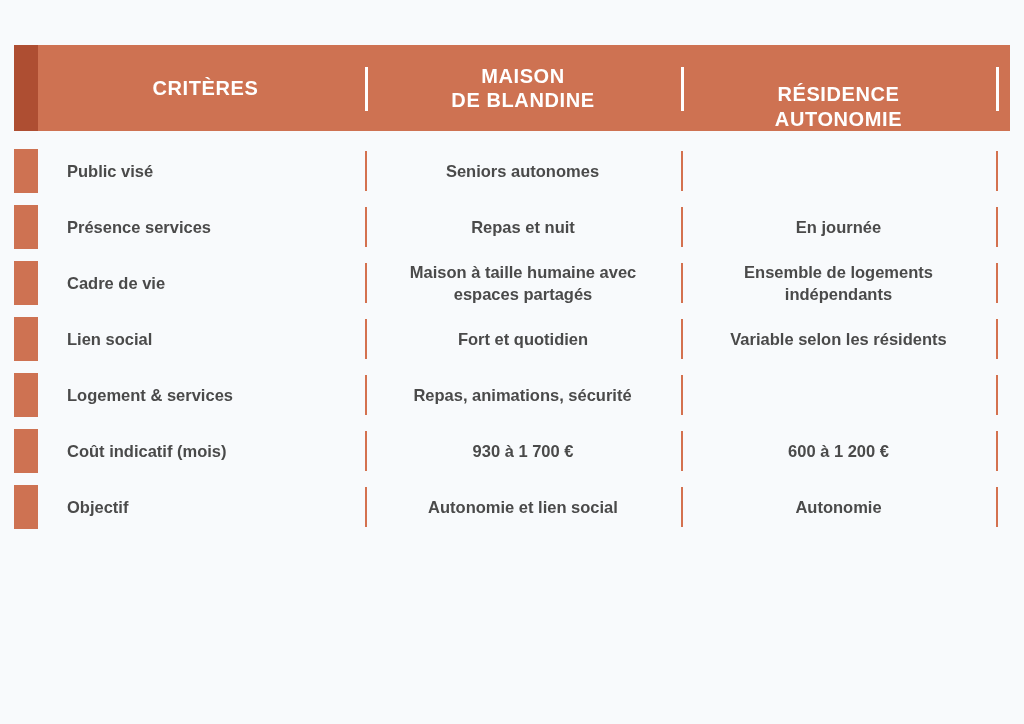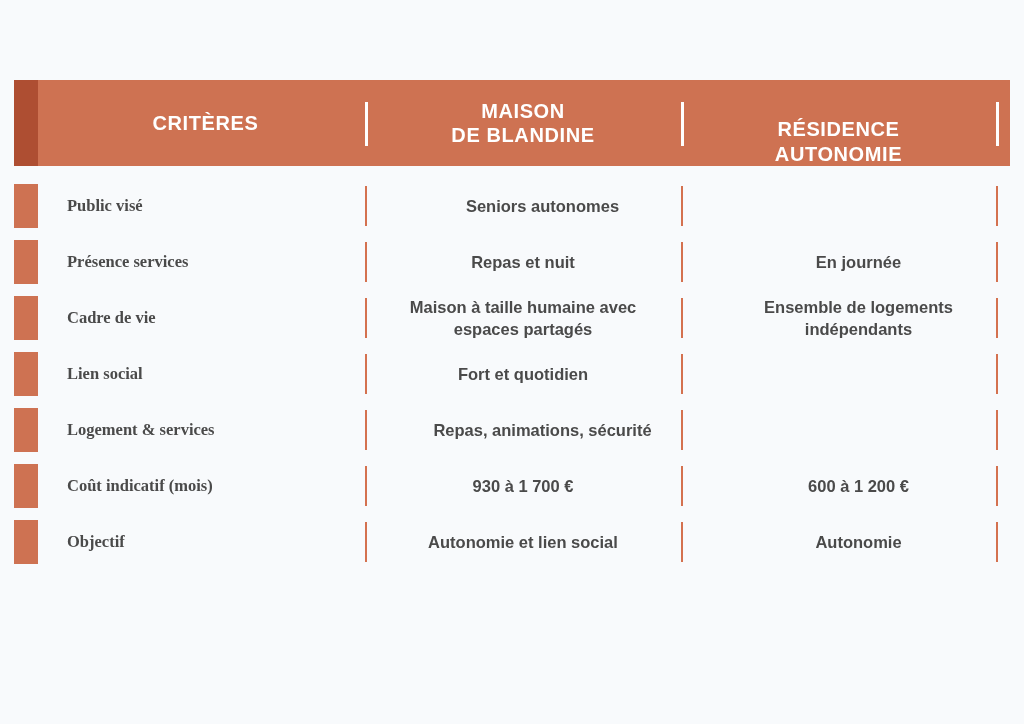--- a/index.html
+++ b/index.html
@@ -10,21 +10,21 @@
     width: 1024px;
     height: 724px;
     background: #f8fafc;
     font-family: "Liberation Sans", sans-serif;
     overflow: hidden;
   }
 
   .table {
     position: absolute;
     left: 14px;
-    top: 80px;
+    top: 45px;
     width: 996px;
   }
 
   
   .header-row {
     position: relative;
     display: flex;
     align-items: stretch;
     height: 86px;
     background: #ce7252;
@@ -94,34 +94,32 @@
     color: #4a4a4a;
     font-weight: bold;
     font-size: 16.5px;
     line-height: 1.35;
   }
   .cell.criteria {
     flex: 0 0 327px;
     padding-left: 29px;
     justify-content: flex-start;
     text-align: right;
-    font-family: Liberation Serif, serif;
   }
   .cell.colb {
     flex: 0 0 316px;
     justify-content: center;
     text-align: center;
     padding: 0 14px;
   }
   .cell.colc {
     flex: 0 0 315px;
     justify-content: center;
     text-align: center;
     padding: 0 14px;
-    margin-left: 20px;
   }
   .rdiv {
     position: absolute;
     top: 50%;
     transform: translateY(-50%);
     width: 2px;
     height: 40px;
     background: #d4714f;
   }
   .rdiv.d1 { left: 351px; }
@@ -185,20 +183,21 @@
         <div class="rdiv d1"></div>
         <div class="rdiv d2"></div>
         <div class="rdiv d3"></div>
       </div>
       <div class="row">
         <div class="bullet-wrap">
           <div class="bullet"></div>
         </div>
         <div class="cell criteria">Lien social</div>
         <div class="cell colb">Fort et quotidien</div>
+        <div class="cell colc">Variable selon les résidents</div>
         <div class="rdiv d1"></div>
         <div class="rdiv d2"></div>
         <div class="rdiv d3"></div>
       </div>
       <div class="row">
         <div class="bullet-wrap">
           <div class="bullet"></div>
         </div>
         <div class="cell criteria">Logement &amp; services</div>
         <div class="cell colc">Repas, animations, sécurité</div>

